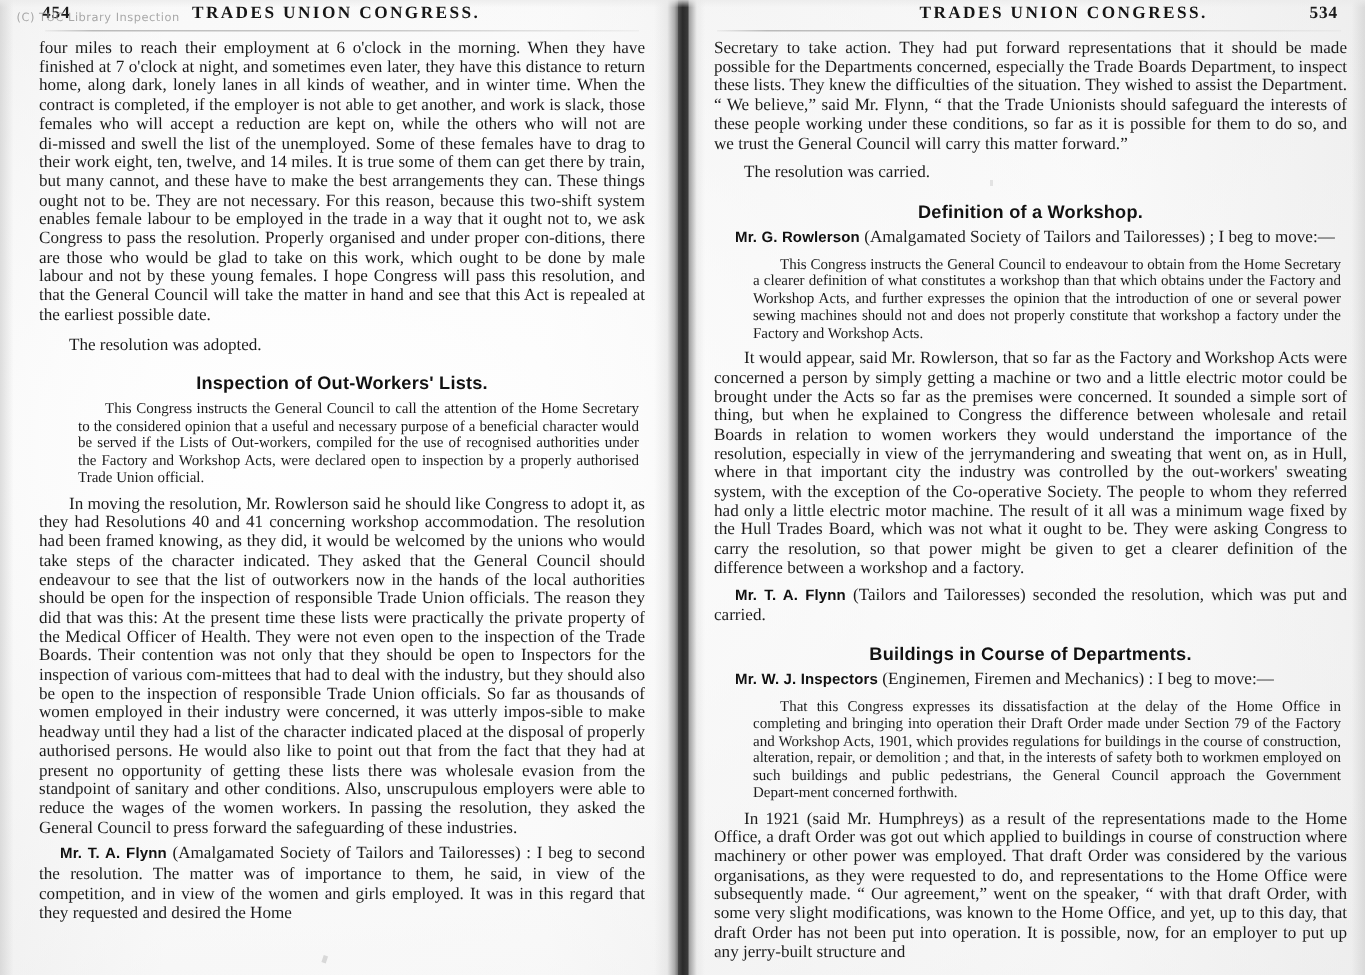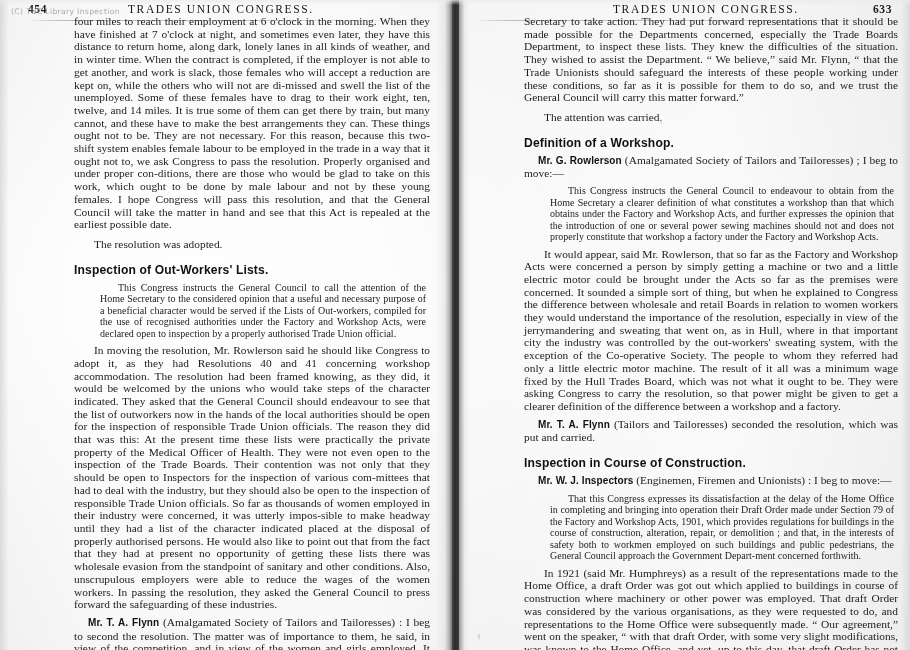--- a/index.html
+++ b/index.html
@@ -75,21 +75,21 @@
 
   
   .runhead {
     position: relative;
     height: 22px;
   }
   .runhead-title {
     position: absolute;
     top: 3px;
     font-size: 11.5px;
-    font-weight: normal;
+    font-weight: bold;
     letter-spacing: 1.6px;
     color: #161616;
     font-family: "Liberation Serif", serif;
   }
   .page-left .runhead-title  { left: 128px; }
   .page-right .runhead-title { left: 147px; }
 
   .folio {
     position: absolute;
     top: 3px;
@@ -124,23 +124,22 @@
     letter-spacing: 0.35px;
     color: #9a9a9a;
     opacity: 0.85;
     white-space: nowrap;
     z-index: 5;
   }
 
   
   .col {
     position: absolute;
-    top: 15px;
+    top: 26px;
     bottom: 6px;
-    margin-left: 48px;
   }
   .page-left .col  { left: 26px;  right: 10px; }
   .page-right .col { left: 10px;  right: 12px; }
 
   p.body {
     margin: 0;
     font-size: 11.4px;
     line-height: 12.7px;
     text-align: justify;
     text-justify: inter-word;
@@ -165,21 +164,21 @@
   p.short {
     margin: 7px 0 0 0;
     text-indent: 20px;
     font-size: 11.4px;
     line-height: 12.7px;
     color: #1c1c1c;
   }
 
   h2.section {
     margin: 12px 0 4px 0;
-    text-align: left;
+    text-align: center;
     font-size: 12.1px;
     font-weight: bold;
     letter-spacing: 0.15px;
     color: #121212;
     font-family: "Liberation Sans", sans-serif;
   }
 
   .speaker {
     font-family: "Liberation Sans", sans-serif;
     font-weight: bold;
@@ -250,49 +249,49 @@
     </div>
   </div>
 
   <div class="gutter"></div>
   <div class="gutter-core"></div>
 
   <div class="page page-right">
     <div class="page-inner">
       <div class="runhead">
         <span class="runhead-title">TRADES UNION CONGRESS.</span>
-        <span class="folio">633</span>
+        <span class="folio">534</span>
         <div class="rule"></div>
       </div>
 
       <div class="col">
         <p class="body noindent">Secretary to take action. They had put forward representations that it should be made possible for the Departments concerned, especially the Trade Boards Department, to inspect these lists. They knew the difficulties of the situation. They wished to assist the Department. “ We believe,” said Mr. Flynn, “ that the Trade Unionists should safeguard the interests of these people working under these conditions, so far as it is possible for them to do so, and we trust the General Council will carry this matter forward.”</p>
-        <p class="short">The attention was carried.</p>
+        <p class="short">The resolution was carried.</p>
 
         <h2 class="section">Definition of a Workshop.</h2>
 
         <p class="body noindent">
           <span style="display:inline-block;width:14px;"></span><span class="speaker">Mr. G. Rowlerson</span>
           <span>(Amalgamated Society of Tailors and Tailoresses) ; I beg to move:—</span>
         </p>
 
         <p class="quote">This Congress instructs the General Council to endeavour to obtain from the Home Secretary a clearer definition of what constitutes a workshop than that which obtains under the Factory and Workshop Acts, and further expresses the opinion that the introduction of one or several power sewing machines should not and does not properly constitute that workshop a factory under the Factory and Workshop Acts.</p>
 
         <p class="body indent" style="margin-top:5px;">It would appear, said Mr. Rowlerson, that so far as the Factory and Workshop Acts were concerned a person by simply getting a machine or two and a little electric motor could be brought under the Acts so far as the premises were concerned. It sounded a simple sort of thing, but when he explained to Congress the difference between wholesale and retail Boards in relation to women workers they would understand the importance of the resolution, especially in view of the jerrymandering and sweating that went on, as in Hull, where in that important city the industry was controlled by the out-workers' sweating system, with the exception of the Co-operative Society. The people to whom they referred had only a little electric motor machine. The result of it all was a minimum wage fixed by the Hull Trades Board, which was not what it ought to be. They were asking Congress to carry the resolution, so that power might be given to get a clearer definition of the difference between a workshop and a factory.</p>
 
         <p class="body noindent" style="margin-top:5px;">
           <span style="display:inline-block;width:14px;"></span><span class="speaker">Mr. T. A. Flynn</span>
           <span>(Tailors and Tailoresses) seconded the resolution, which was put and carried.</span>
         </p>
 
-        <h2 class="section">Inspection in Course of Construction.</h2>
+        <h2 class="section">Buildings in Course of Departments.</h2>
 
         <p class="body noindent">
           <span style="display:inline-block;width:14px;"></span><span class="speaker">Mr. W. J. Inspectors</span>
-          <span>(Enginemen, Firemen and Unionists) : I beg to move:—</span>
+          <span>(Enginemen, Firemen and Mechanics) : I beg to move:—</span>
         </p>
 
         <p class="quote">That this Congress expresses its dissatisfaction at the delay of the Home Office in completing and bringing into operation their Draft Order made under Section 79 of the Factory and Workshop Acts, 1901, which provides regulations for buildings in the course of construction, alteration, repair, or demolition ; and that, in the interests of safety both to workmen employed on such buildings and public pedestrians, the General Council approach the Government Depart‑ment concerned forthwith.</p>
 
         <p class="body indent" style="margin-top:5px;">In 1921 (said Mr. Humphreys) as a result of the representations made to the Home Office, a draft Order was got out which applied to buildings in course of construction where machinery or other power was employed. That draft Order was considered by the various organisations, as they were requested to do, and representations to the Home Office were subsequently made. “ Our agreement,” went on the speaker, “ with that draft Order, with some very slight modifications, was known to the Home Office, and yet, up to this day, that draft Order has not been put into operation. It is possible, now, for an employer to put up any jerry-built structure and</p>
       </div>
     </div>
   </div>
 
   <div class="smudge s1"></div>

